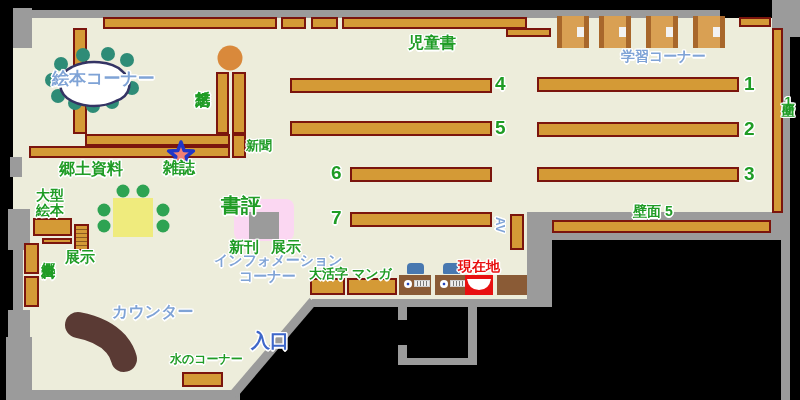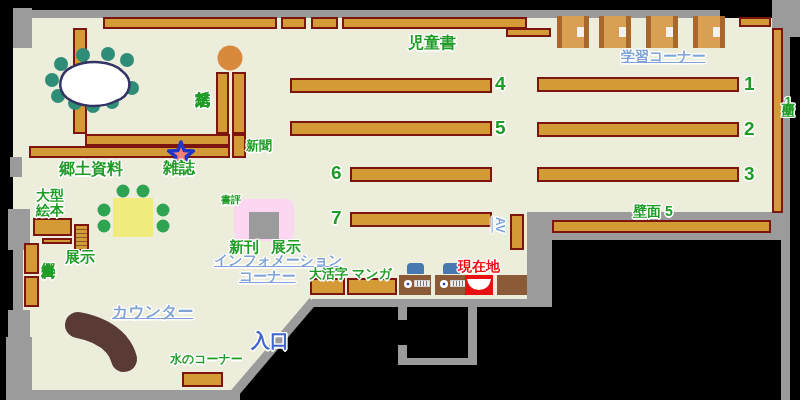--- a/index.html
+++ b/index.html
@@ -6,21 +6,21 @@
   #map{position:relative;width:800px;height:400px;overflow:hidden;background:#000;
        font-family:"Liberation Sans",sans-serif;}
   #map *{box-sizing:border-box;}
   .floor{position:absolute;background:#EDEDDB;}
   .wall{position:absolute;background:#9B9B9B;}
   .shelf{position:absolute;background:#D49A36;border:2px solid #7B150D;}
   .shelf-striped{background:repeating-linear-gradient(180deg,#D49A36 0 3px,#8A5A20 3px 4px);}
   .lbl{position:absolute;font-weight:bold;white-space:nowrap;line-height:1.05;
        text-shadow:-1px -1px 0 #fff,1px -1px 0 #fff,-1px 1px 0 #fff,1px 1px 0 #fff,
                    -1.5px 0 0 #fff,1.5px 0 0 #fff,0 -1.5px 0 #fff,0 1.5px 0 #fff;}
-  .g{color:#1F9C25;} .b{color:#7FA3D6;text-decoration:underline;} .eb{color:#3E67C9;} .r{color:#E81010;}
+  .g{color:#1F9C25;} .b{color:#7FA3D6;} .eb{color:#3E67C9;} .r{color:#E81010;}
   .vtext{writing-mode:vertical-rl;text-orientation:upright;letter-spacing:1px;}
   .vlat{writing-mode:vertical-rl;}
   .num{font-size:19px;}
   .desk{position:absolute;width:32px;height:32px;background:#D9A053;
         border-left:5px solid #A8672B;border-right:5px solid #A8672B;}
   .desk-seat{position:absolute;left:15px;top:11px;width:7px;height:10px;background:#F2F2F2;}
   .pcdesk{position:absolute;width:32px;height:20px;background:#8A5B36;}
   .chair{position:absolute;width:17px;height:11px;background:#4878B0;border-radius:4px 4px 1px 1px;}
   .mouse{position:absolute;width:8px;height:8px;border-radius:50%;
          background:radial-gradient(circle,#2244BB 0 1.5px,#fff 1.6px);}
@@ -144,35 +144,36 @@
       <circle cx="104" cy="210" r="6.5"></circle>
         <circle cx="104" cy="226" r="6.5"></circle>
       <circle cx="163" cy="210" r="6.5"></circle>
         <circle cx="163" cy="226" r="6.5"></circle>
     </g>
     <path d="M 78 325 C 94 328 107 334 116 344 C 121 350 123 355 124 359" fill="none" stroke="#5A3A34" stroke-width="26" stroke-linecap="round"></path>
     <polygon points="181,142 184.2,150.6 193.4,151 186.2,156.7 188.6,165.5 181,160.5 173.4,165.5 175.8,156.7 168.6,151 177.8,150.6" fill="#F28073" stroke="#2036C8" stroke-width="3.5" stroke-linejoin="round"></polygon>
     <path d="M 467 279 L 491 279 Q 489 290 479 290 Q 469 290 467 279 Z" fill="#FFFFFF"></path>
   </svg>
 
+  <div class="lbl b" style="left:52px;top:70px;font-size:17px;">絵本コーナー</div>
   <div class="lbl g vtext" style="left:195px;top:79px;font-size:15px;">紙芝居</div>
   <div class="lbl g" style="left:246px;top:139px;font-size:13px;">新聞</div>
   <div class="lbl g" style="left:163px;top:160px;font-size:16px;">雑誌</div>
   <div class="lbl g" style="left:59px;top:161px;font-size:16px;">郷土資料</div>
   <div class="lbl g" style="left:392px;top:35px;font-size:16px;margin-left:16px;">児童書</div>
   <div class="lbl b" style="left:621px;top:49px;font-size:14px;">学習コーナー</div>
   <div class="lbl g vtext" style="left:781px;top:92px;font-size:13px;">壁面1</div>
   <div class="lbl g" style="left:633px;top:204px;font-size:14px;">壁面 5</div>
   <div class="lbl g" style="left:36px;top:188px;font-size:14px;text-align:center;">
     <span>大型</span><br>
     <span>絵本</span>
   </div>
   <div class="lbl g" style="left:65px;top:249px;font-size:15px;">展示</div>
   <div class="lbl g vtext" style="left:41px;top:251px;font-size:14px;">郷土資料</div>
-  <div class="lbl g" style="left:221px;top:195px;font-size:10px;">書評</div>
+  <div class="lbl g" style="left:221px;top:195px;font-size:20px;">書評</div>
   <div class="lbl g" style="left:229px;top:239px;font-size:15px;">新刊</div>
   <div class="lbl g" style="left:271px;top:239px;font-size:15px;">展示</div>
   <div class="lbl b" style="left:214px;top:253px;font-size:14px;">インフォメーション</div>
   <div class="lbl b" style="left:239px;top:269px;font-size:14px;">コーナー</div>
   <div class="lbl g" style="left:309px;top:267px;font-size:13px;">大活字</div>
   <div class="lbl g" style="left:352px;top:267px;font-size:13px;text-align:right;">マンガ</div>
   <div class="lbl b vlat" style="left:493px;top:217px;font-size:12px;">AV</div>
   <div class="lbl r" style="left:458px;top:259px;font-size:14px;">現在地</div>
   <div class="lbl b" style="left:112px;top:304px;font-size:16px;">カウンター</div>
   <div class="lbl g" style="left:170px;top:353px;font-size:12px;">水のコーナー</div>

